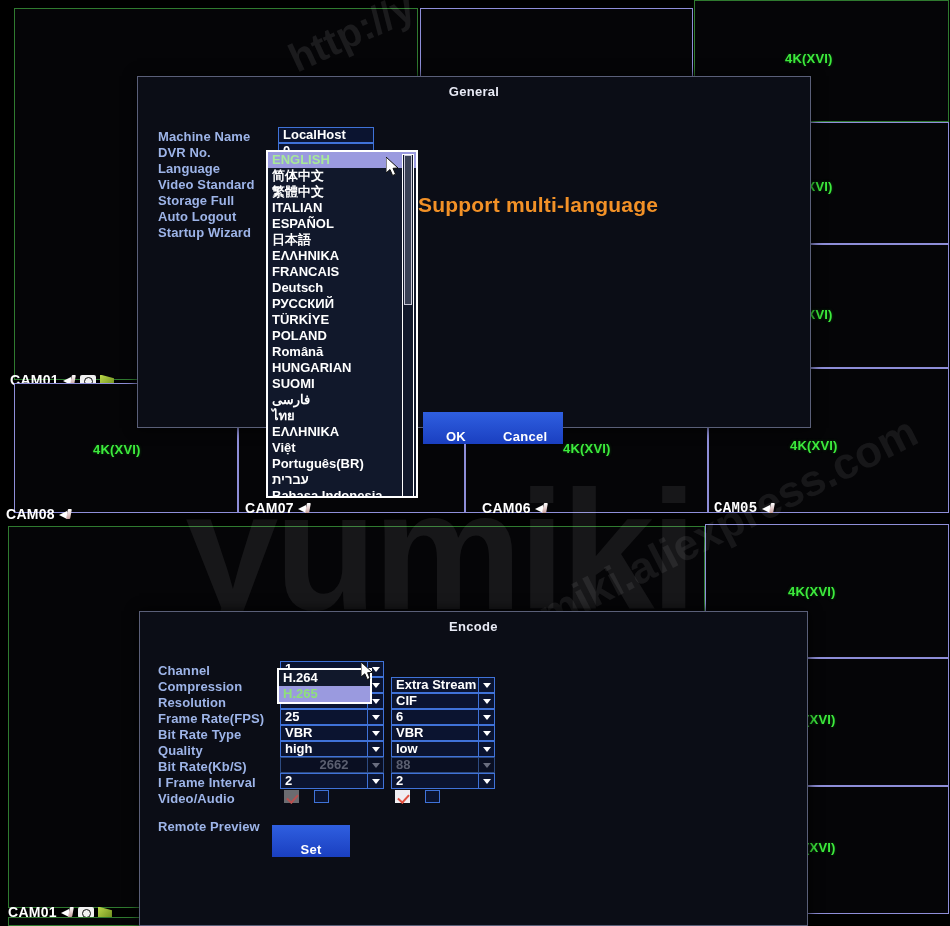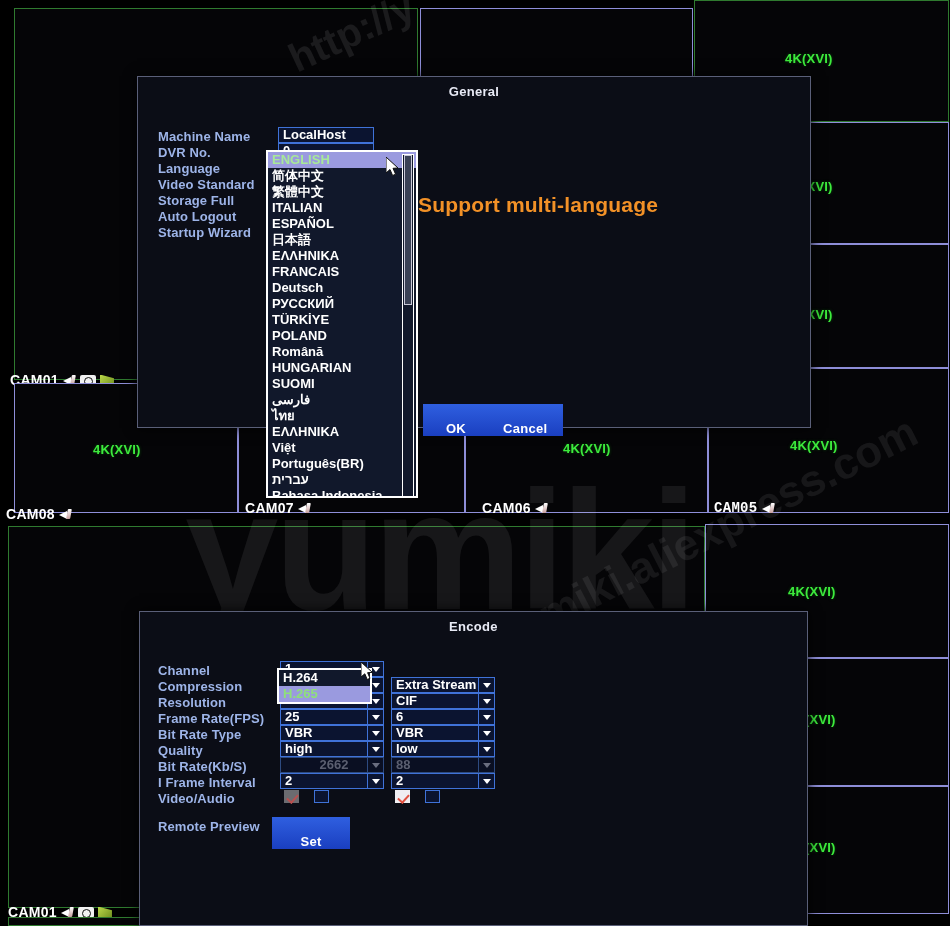--- a/index.html
+++ b/index.html
@@ -255,20 +255,21 @@
     color: #ffffff;
     font-size: 13px;
     font-weight: bold;
     font-family: "Liberation Sans", sans-serif;
     height: 32px;
     line-height: 17px;
     text-align: center;
     letter-spacing: .3px;
     cursor: pointer;
     padding: 16px;
+    margin-top: 8px;
   }
 
   
   .cbx {
     width: 15px; height: 13px;
     border: 1px solid #3f72d8;
     background: #0b1430;
     position: relative;
     display: inline-block;
   }

